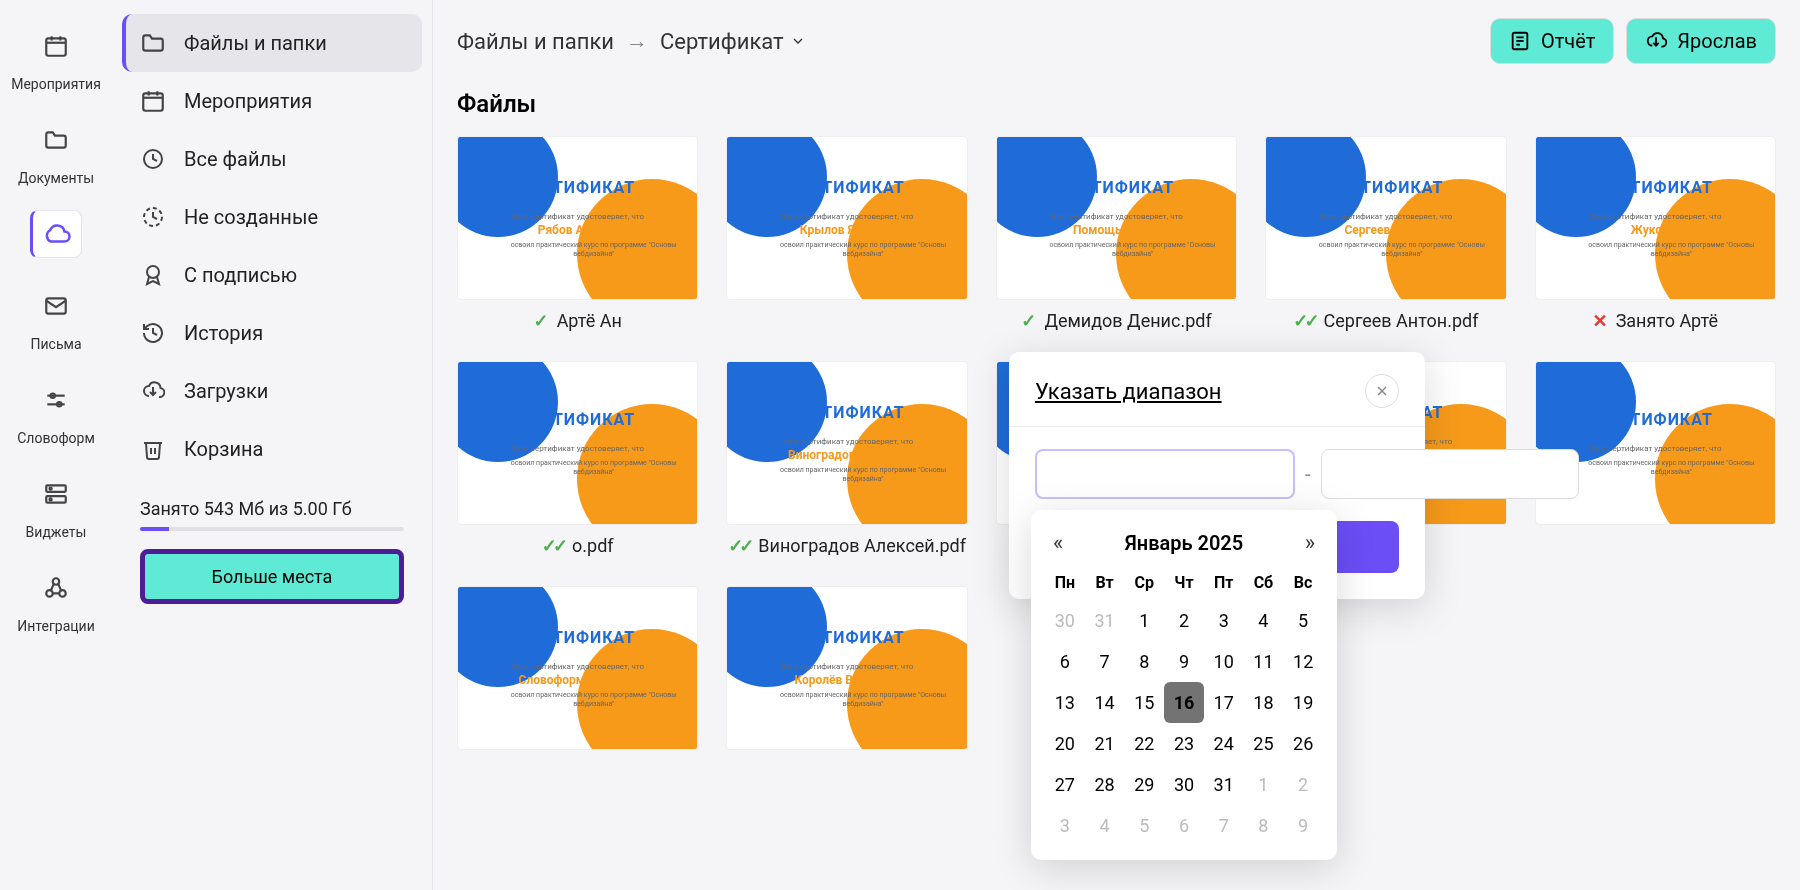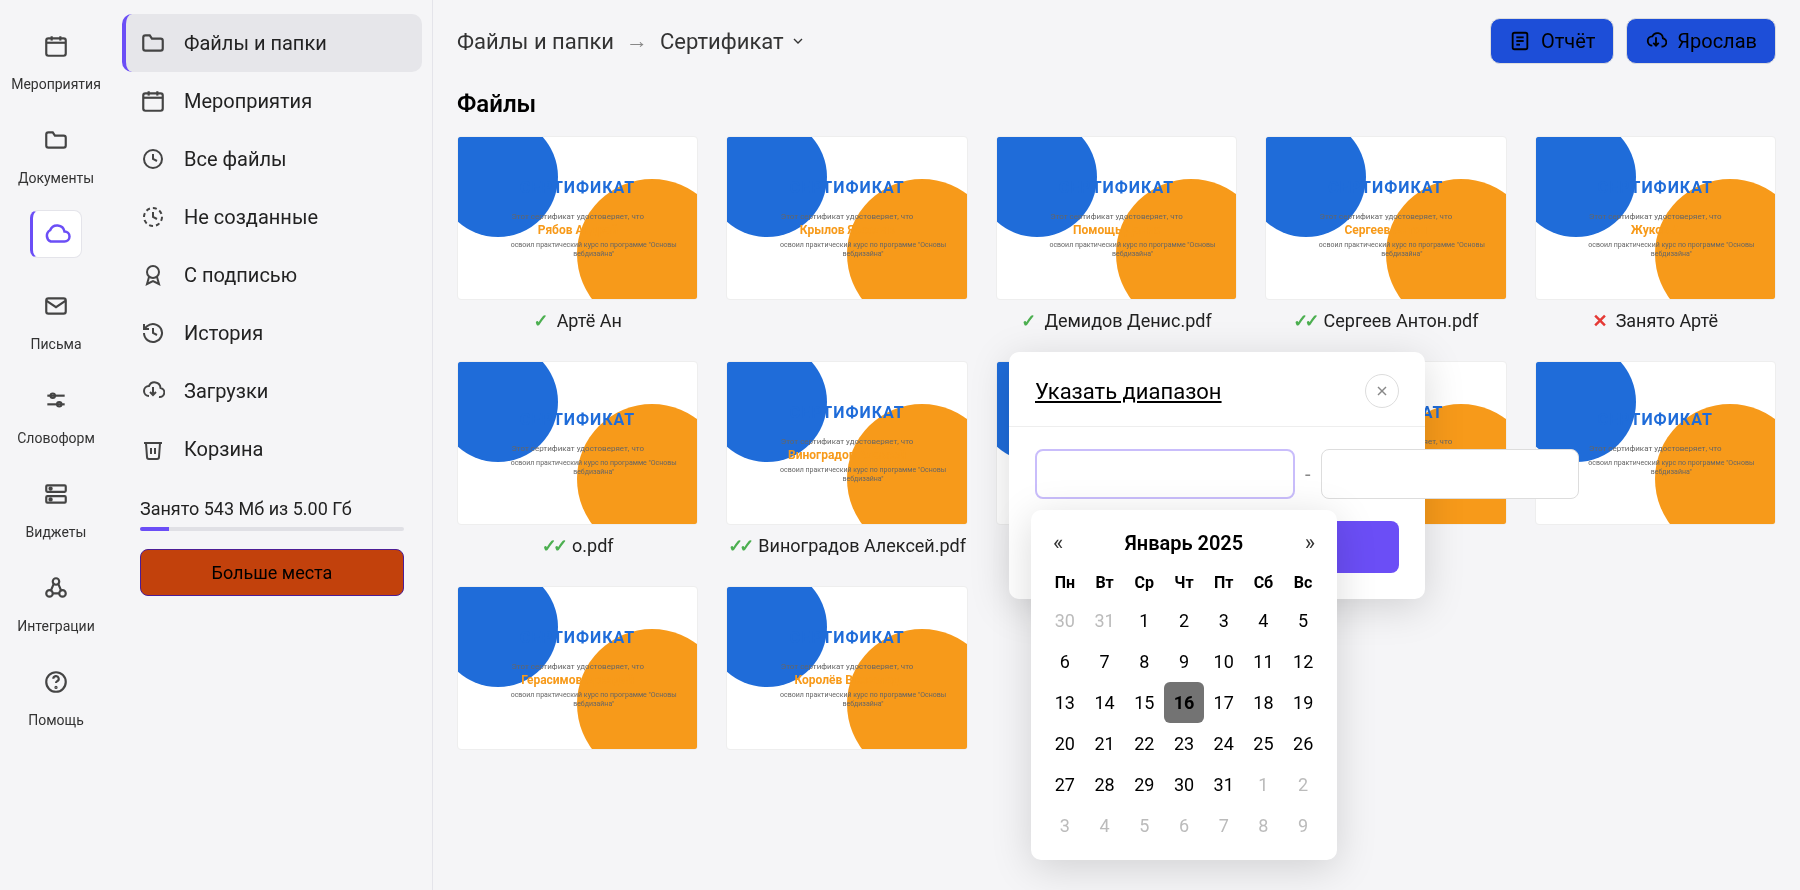--- a/index.html
+++ b/index.html
@@ -13,29 +13,29 @@
 
 .sidebar { width: 320px; background: #f5f5f7; padding: 14px 10px; display: flex; flex-direction: column; }
 .side-item { display: flex; align-items: center; gap: 18px; padding: 16px 18px; border-radius: 10px; cursor: pointer; color: #222; }
 .side-item.active { background: #e6e6ea; border-left: 4px solid #6b4ef6; padding-left: 14px; }
 .side-icon { width: 26px; height: 26px; display: flex; align-items: center; justify-content: center; color: #444; }
 .side-label { font-size: 20px; }
 .storage { margin-top: 20px; padding: 0 18px; }
 .storage-text { font-size: 18px; color: #222; margin-bottom: 8px; }
 .storage-bar { width: 100%; height: 4px; background: #e0e0e5; border-radius: 2px; overflow: hidden; }
 .storage-fill { height: 100%; background: #6b4ef6; }
-.storage-btn { margin: 18px 18px 0; padding: 12px 18px; background: #c2410c; border: 1px solid #4c1d95; border-radius: 8px; font-size: 18px; cursor: pointer; }
+.storage-btn { margin: 18px 18px 0; padding: 12px 18px; background: #5eead4; border: 5px solid #4c1d95; border-radius: 8px; font-size: 18px; cursor: pointer; }
 
 .main { flex: 1; background: #f5f5f7; border-left: 1px solid #e4e4ea; display: flex; flex-direction: column; }
 .topbar { display: flex; align-items: center; padding: 18px 24px; }
 .breadcrumb { display: flex; align-items: center; gap: 12px; font-size: 22px; color: #333; }
 .bc-sep { color: #888; }
 .bc-dd { display: inline-flex; align-items: center; gap: 6px; }
 .top-actions { margin-left: auto; display: flex; gap: 12px; }
-.tb-btn { display: flex; align-items: center; gap: 10px; padding: 10px 18px; background: #1d4ed8; border: 1px solid #ddd; border-radius: 10px; font-size: 20px; cursor: pointer; }
+.tb-btn { display: flex; align-items: center; gap: 10px; padding: 10px 18px; background: #5eead4; border: 1px solid #ddd; border-radius: 10px; font-size: 20px; cursor: pointer; }
 
 .content { padding: 0 24px; flex: 1; overflow: hidden; position: relative; }
 .section-title { font-size: 24px; font-weight: 600; margin: 8px 0 18px; }
 .grid { display: grid; grid-template-columns: repeat(5, 1fr); gap: 30px 28px; }
 .file-card { display: flex; flex-direction: column; align-items: center; }
 .thumb { width: 100%; height: 164px; border-radius: 4px; background: linear-gradient(125deg, #1f6cd9 0 14%, #fff 14% 86%, #f79a1a 86% 100%); position: relative; overflow: hidden; border: 1px solid #eee; }
 .thumb::before { content: ""; position: absolute; left: -20px; top: -20px; width: 120px; height: 120px; background: #1f6cd9; border-radius: 50%; }
 .thumb::after { content: ""; position: absolute; right: -30px; bottom: -30px; width: 150px; height: 150px; background: #f79a1a; border-radius: 50%; }
 .thumb-inner { position: absolute; inset: 0; display: flex; flex-direction: column; align-items: center; justify-content: center; z-index: 2; }
 .thumb-title { font-size: 16px; font-weight: 700; color: #1f6cd9; letter-spacing: 1px; }
@@ -135,30 +135,20 @@
       <div class="rail-icon">
         <svg width="26" height="26" viewBox="0 0 24 24" fill="none" stroke="currentColor" stroke-width="2">
           <circle cx="6" cy="17" r="3"></circle>
           <circle cx="18" cy="17" r="3"></circle>
           <circle cx="12" cy="6" r="3"></circle>
           <path d="M9 17h6M10 8l-3 7M14 8l3 7"></path>
         </svg>
       </div>
       <div class="rail-label">Интеграции</div>
     </div>
-    <div class="rail-item">
-      <div class="rail-icon">
-        <svg width="26" height="26" viewBox="0 0 24 24" fill="none" stroke="currentColor" stroke-width="2">
-          <circle cx="12" cy="12" r="9"></circle>
-          <path d="M9.5 9a2.5 2.5 0 1 1 3.5 2.3c-.8.4-1 1-1 1.7"></path>
-          <circle cx="12" cy="17" r="0.5" fill="currentColor"></circle>
-        </svg>
-      </div>
-      <div class="rail-label">Помощь</div>
-    </div>
   </div>
 
 <div class="sidebar">
   <div id="side-items">
       <div class="side-item active">
         <span class="side-icon">
           <svg width="26" height="26" viewBox="0 0 24 24" fill="none" stroke="currentColor" stroke-width="2">
             <path d="M3 7a2 2 0 0 1 2-2h4l2 3h8a2 2 0 0 1 2 2v7a2 2 0 0 1-2 2H5a2 2 0 0 1-2-2z"></path>
           </svg>
         </span>
@@ -414,21 +404,21 @@
         <div class="thumb-desc">освоил практический курс по программе "Основы вебдизайна"</div>
       </div>
     </div>
 
   </div>
         <div class="file-card">
     <div class="thumb">
       <div class="thumb-inner">
         <div class="thumb-title">СЕРТИФИКАТ</div>
         <div class="thumb-sub">Этот сертификат удостоверяет, что</div>
-        <div class="thumb-name">Герасимов Аркадий</div>
+        <div class="thumb-name">Словоформ Аркадий</div>
         <div class="thumb-desc">освоил практический курс по программе "Основы вебдизайна"</div>
       </div>
     </div>
 
   </div>
         <div class="file-card">
     <div class="thumb">
       <div class="thumb-inner">
         <div class="thumb-title">СЕРТИФИКАТ</div>
         <div class="thumb-sub">Этот сертификат удостоверяет, что</div>

